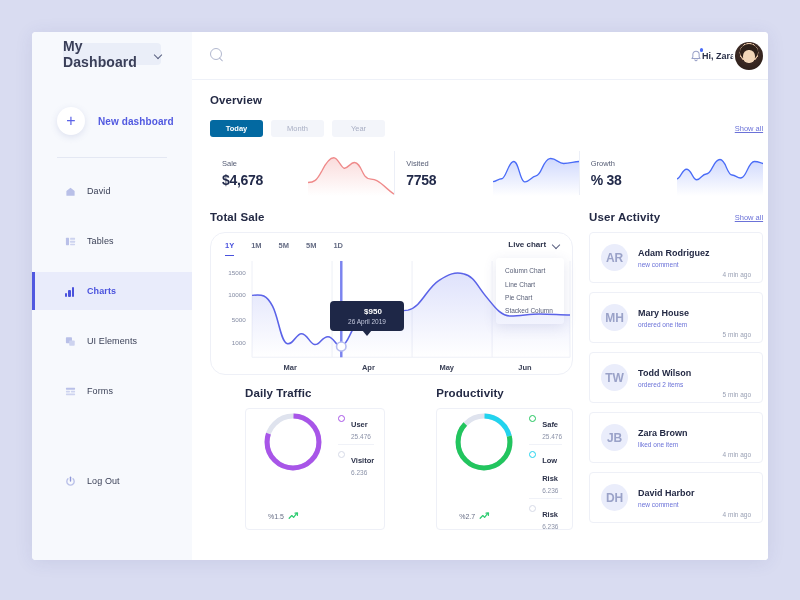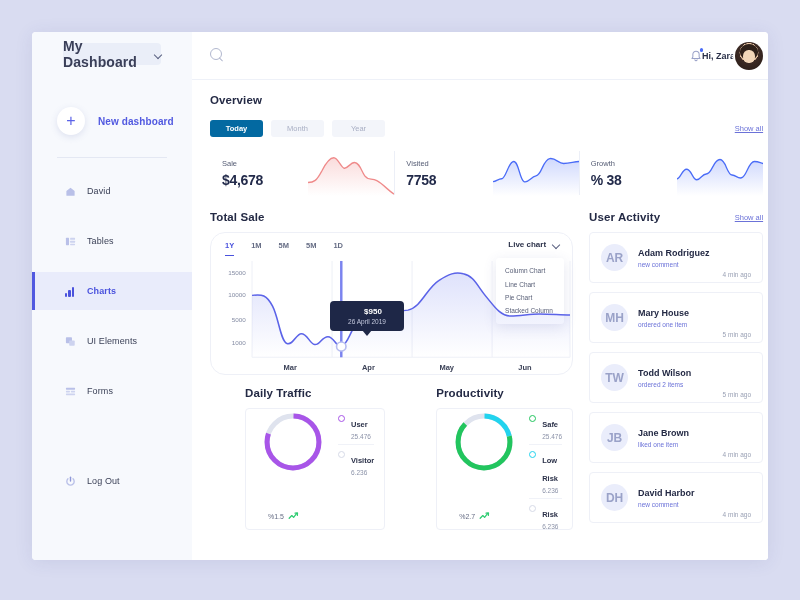--- a/index.html
+++ b/index.html
@@ -548,21 +548,21 @@
             <span class="ua-info">
               <span class="ua-name" style="display:block">Todd Wilson</span>
               <span class="ua-sub" style="display:block">ordered 2 items</span>
             </span>
             <span class="ua-time">5 min ago</span>
           </div>
 
           <div class="ua-card">
             <span class="ua-av">JB</span>
             <span class="ua-info">
-              <span class="ua-name" style="display:block">Jane Brown</span>
+              <span class="ua-name" style="display:block">Zara Brown</span>
               <span class="ua-sub" style="display:block">liked one item</span>
             </span>
             <span class="ua-time">4 min ago</span>
           </div>
 
           <div class="ua-card">
             <span class="ua-av">DH</span>
             <span class="ua-info">
               <span class="ua-name" style="display:block">David Harbor</span>
               <span class="ua-sub" style="display:block">new comment</span>

